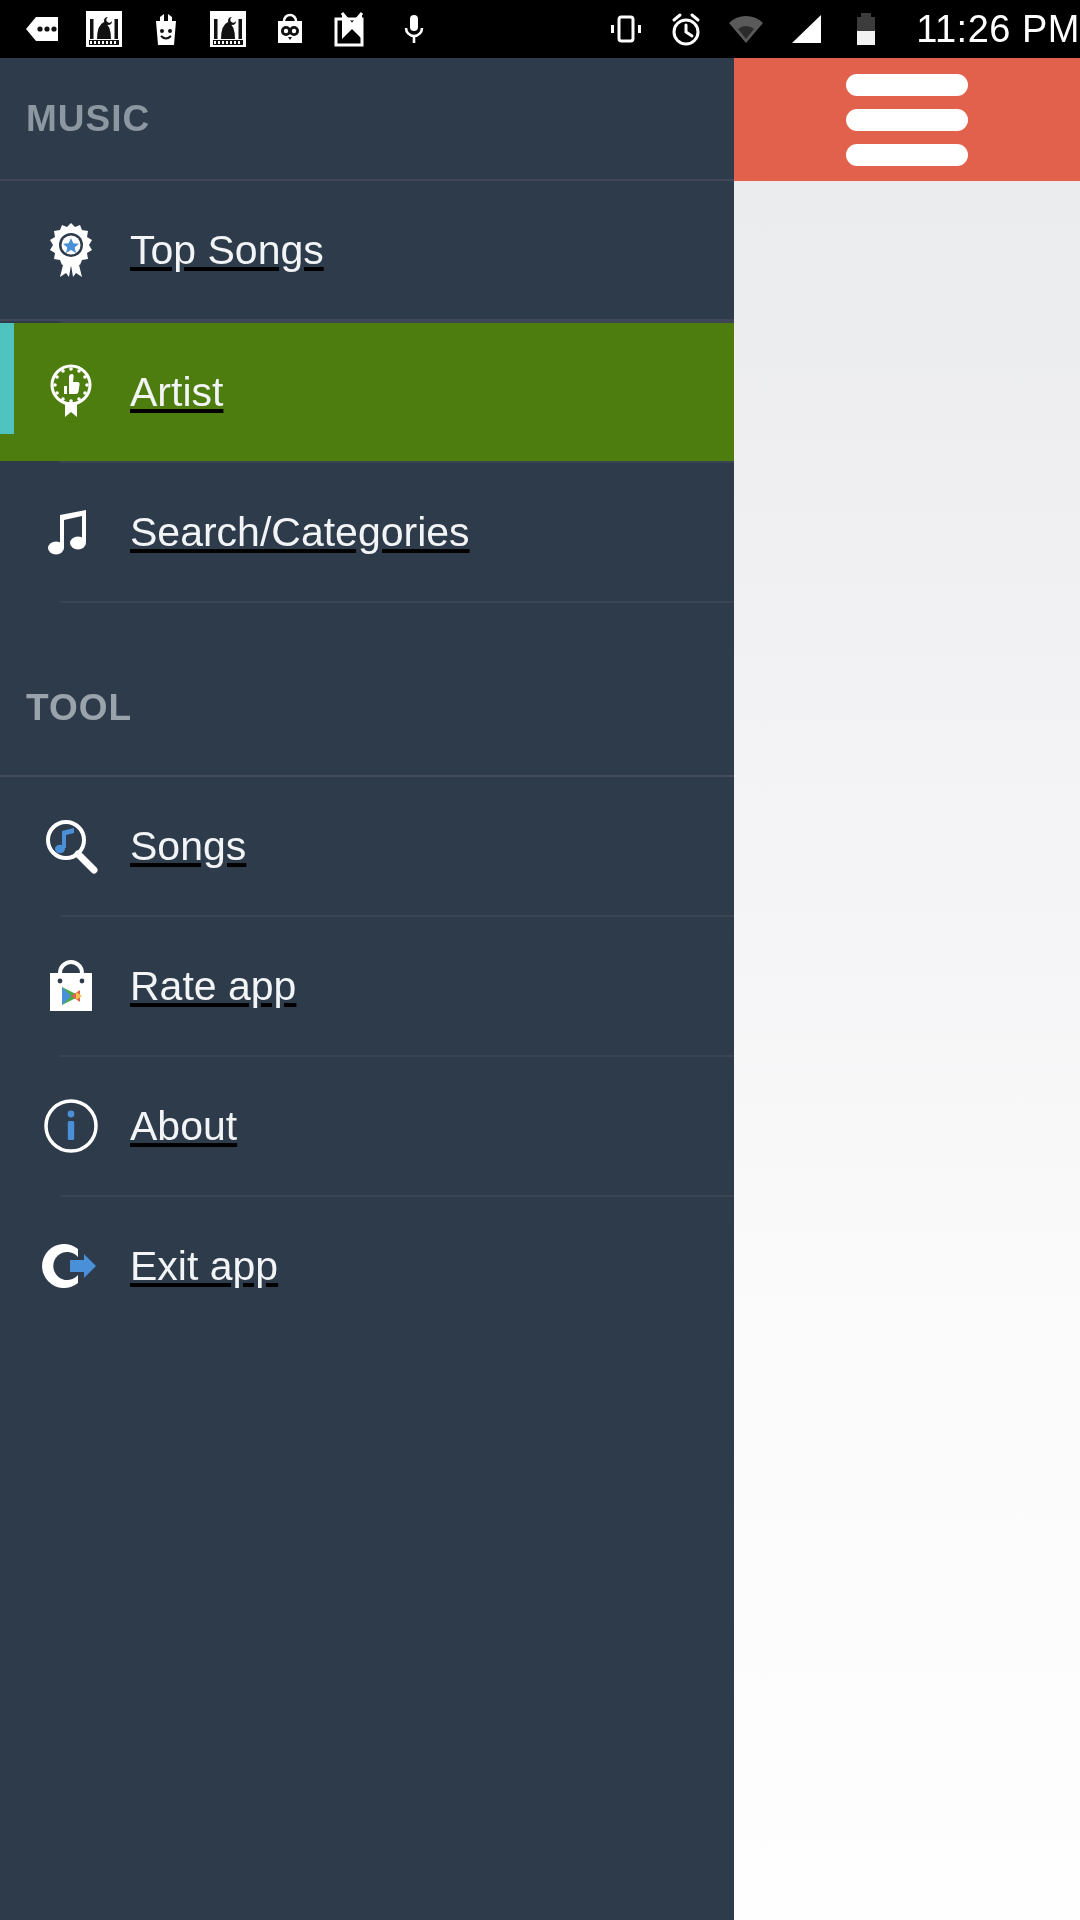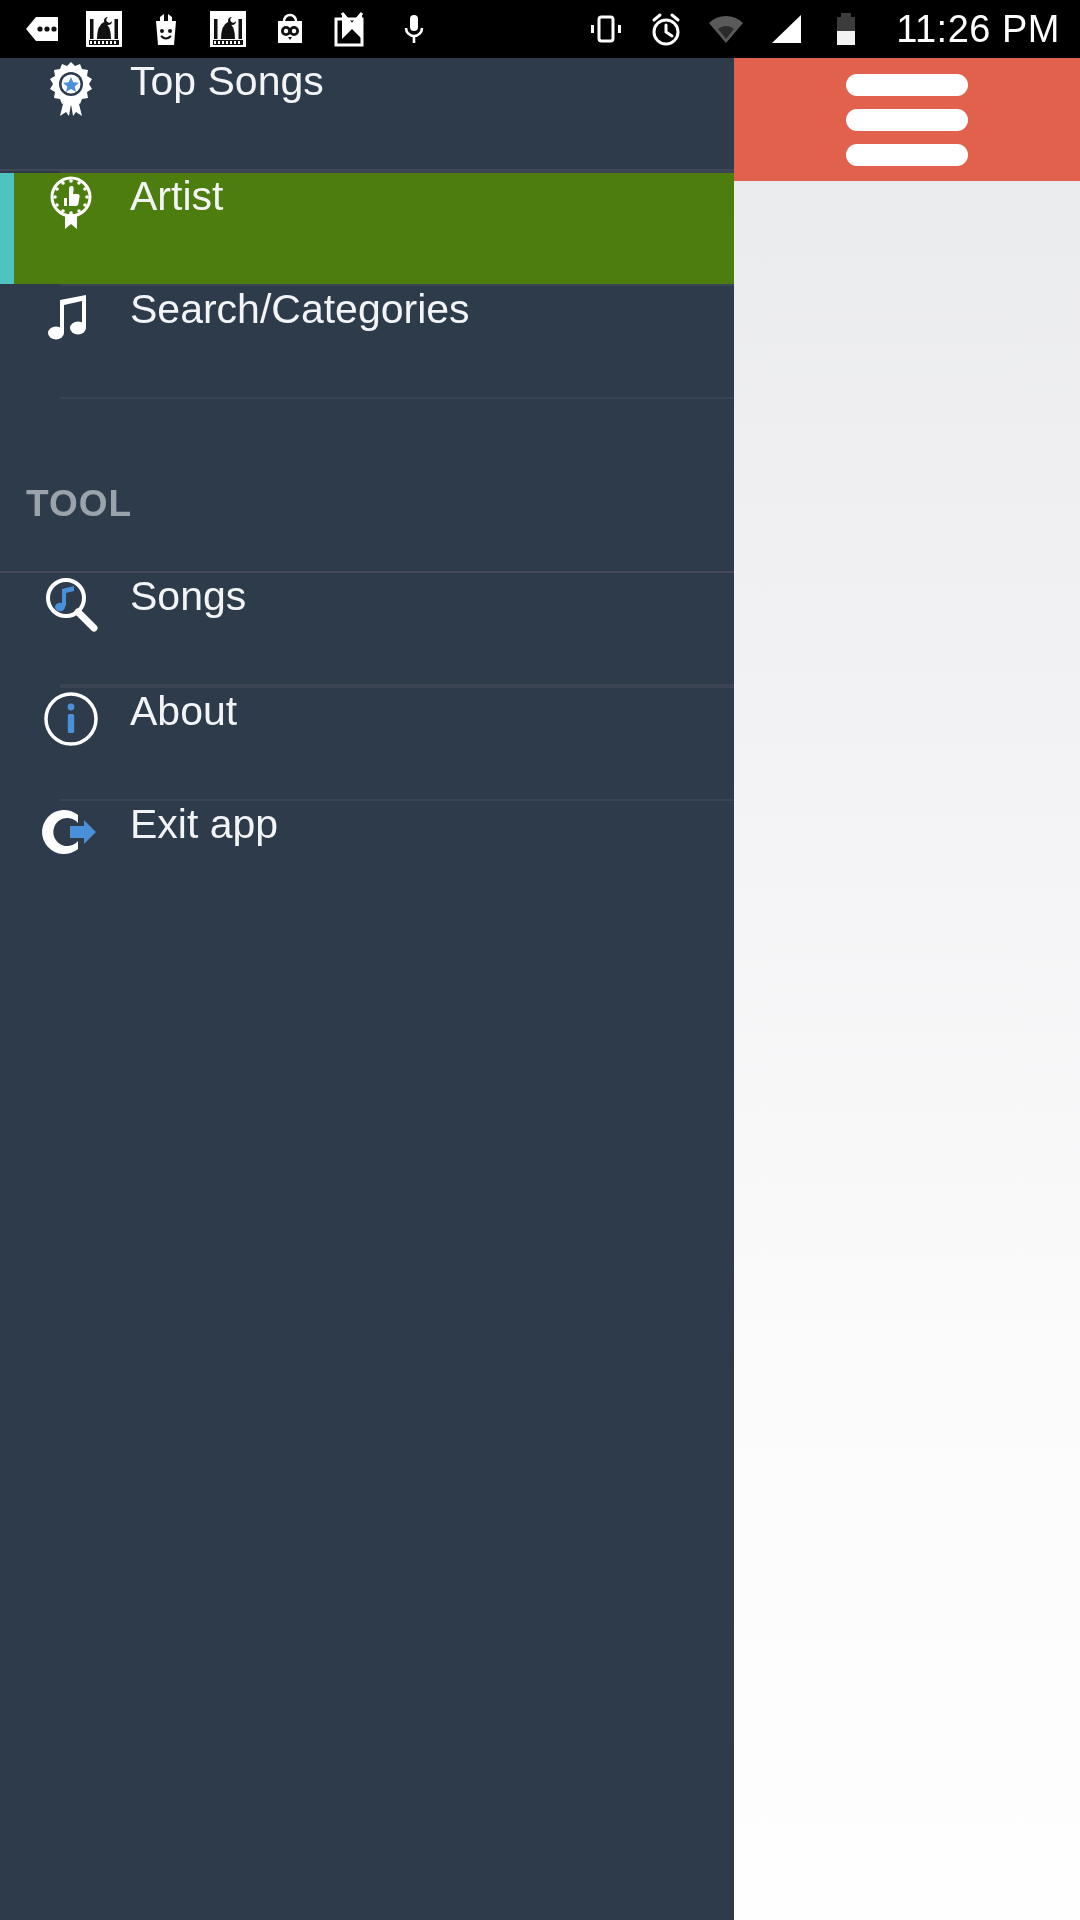--- a/index.html
+++ b/index.html
@@ -9,21 +9,21 @@
     background:#2d3b4a;
     overflow:hidden;
   }
 
   
   .statusbar{
     position:absolute; top:0; left:0; width:1080px; height:58px;
     background:#000; display:flex; align-items:center;
   }
   .sb-left{ display:flex; align-items:center; gap:22px; padding-left:22px; flex:1; }
-  .sb-right{ display:flex; align-items:center; gap:20px; padding-right:20px; }
+  .sb-right{ display:flex; align-items:center; gap:20px; }
   .sb-ico{ width:40px; height:40px; display:block; }
   .sb-clock{
     color:#fff; font-size:38px; letter-spacing:0.5px;
     font-family:"Liberation Sans", sans-serif; white-space:nowrap;
     margin-left:10px;
   }
 
   
   .content{
     position:absolute; top:58px; left:734px; width:346px; height:1862px;
@@ -56,22 +56,23 @@
   }
   .section-title.tool{ color:#9aa3ab; }
 
   .section-gap{
     height:172px; display:flex; align-items:flex-end; padding-left:26px;
     padding-bottom:46px;
   }
   .tool-divider{ height:2px; background:#45495e; width:734px; }
 
   .item{
-    height:111px; display:flex; position:relative;
+    height:138px; display:flex; align-items:center; position:relative;
     padding-left:40px;
+    text-decoration:underline;
   }
   .item .label{
     color:#f2f4f6; font-size:41px; margin-left:28px; white-space:nowrap;
   }
   .item .ico{ width:62px; height:62px; flex:0 0 62px; display:block; }
   .item-sep-full{ height:2px; background:#42465b; width:734px; }
   .item-sep-inset{ height:2px; background:#3a4453; margin-left:60px; width:674px; }
 
   .item.selected{ background:#4d7c0f; }
   .item.selected .accent{
@@ -193,20 +194,23 @@
 <div class="appbar">
   <div class="hamburger">
     <span></span>
     <span></span>
     <span></span>
   </div>
 </div>
 
 <div class="drawer">
 
+  <div class="drawer-header">
+    <span class="section-title">MUSIC</span>
+  </div>
 
   <div class="item">
     <svg class="ico" viewBox="0 0 62 62">
       <path d="M31 4 L35 8 L40 6 L42 11 L48 12 L47 18 L52 21 L49 26 L52 31 L47 34 L48 40 L42 41 L40 46 L35 44 L31 48 L27 44 L22 46 L20 41 L14 40 L15 34 L10 31 L13 26 L10 21 L15 18 L14 12 L20 11 L22 6 L27 8 Z" fill="#fff"></path>
       <circle cx="31" cy="26" r="12" fill="#2d3b4a"></circle>
       <circle cx="31" cy="26" r="9.5" fill="#fff"></circle>
       <path d="M31 19 L33.3 24.2 L39 24.8 L34.7 28.5 L36 34 L31 31 L26 34 L27.3 28.5 L23 24.8 L28.7 24.2 Z" fill="#4a90d9"></path>
       <path d="M24 42 L20 58 L26 54 L29 58 L31 46 Z" fill="#fff"></path>
       <path d="M38 42 L42 58 L36 54 L33 58 L31 46 Z" fill="#fff"></path>
     </svg>
@@ -260,20 +264,33 @@
     <svg class="ico" viewBox="0 0 62 62">
       <circle cx="26" cy="25" r="18" fill="none" stroke="#fff" stroke-width="4"></circle>
       <path d="M38 39 L54 55" stroke="#fff" stroke-width="7" stroke-linecap="round"></path>
       <path d="M22 33 L22 16 L34 13 L34 18 L26 20 L26 33 Z" fill="#4a90d9"></path>
       <ellipse cx="20" cy="34" rx="5" ry="4.2" fill="#4a90d9"></ellipse>
     </svg>
     <span class="label">Songs</span>
   </div>
   <div class="item-sep-inset"></div>
 
+  <div class="item">
+    <svg class="ico" viewBox="0 0 62 62">
+      <path d="M10 18 L52 18 L52 56 L10 56 Z" fill="#fff"></path>
+      <path d="M20 18 A11 11 0 0 1 42 18" fill="none" stroke="#fff" stroke-width="4"></path>
+      <circle cx="20" cy="26" r="2.4" fill="#2d3b4a"></circle>
+      <circle cx="42" cy="26" r="2.4" fill="#2d3b4a"></circle>
+      <path d="M22 32 L40 41 L22 50 Z" fill="#4aab4a"></path>
+      <path d="M22 32 L31 41 L22 50 Z" fill="#4a90d9"></path>
+      <path d="M31 41 L40 35 L40 47 Z" fill="#e2614c"></path>
+      <path d="M36 37 L42 41 L36 45 Z" fill="#f2c14e"></path>
+    </svg>
+    <span class="label">Rate app</span>
+  </div>
   <div class="item-sep-inset"></div>
 
   <div class="item">
     <svg class="ico" viewBox="0 0 62 62">
       <circle cx="31" cy="31" r="25" fill="none" stroke="#fff" stroke-width="3.5"></circle>
       <circle cx="31" cy="19" r="3.4" fill="#4a90d9"></circle>
       <rect x="27.8" y="26" width="6.4" height="19" rx="1.5" fill="#4a90d9"></rect>
     </svg>
     <span class="label">About</span>
   </div>

